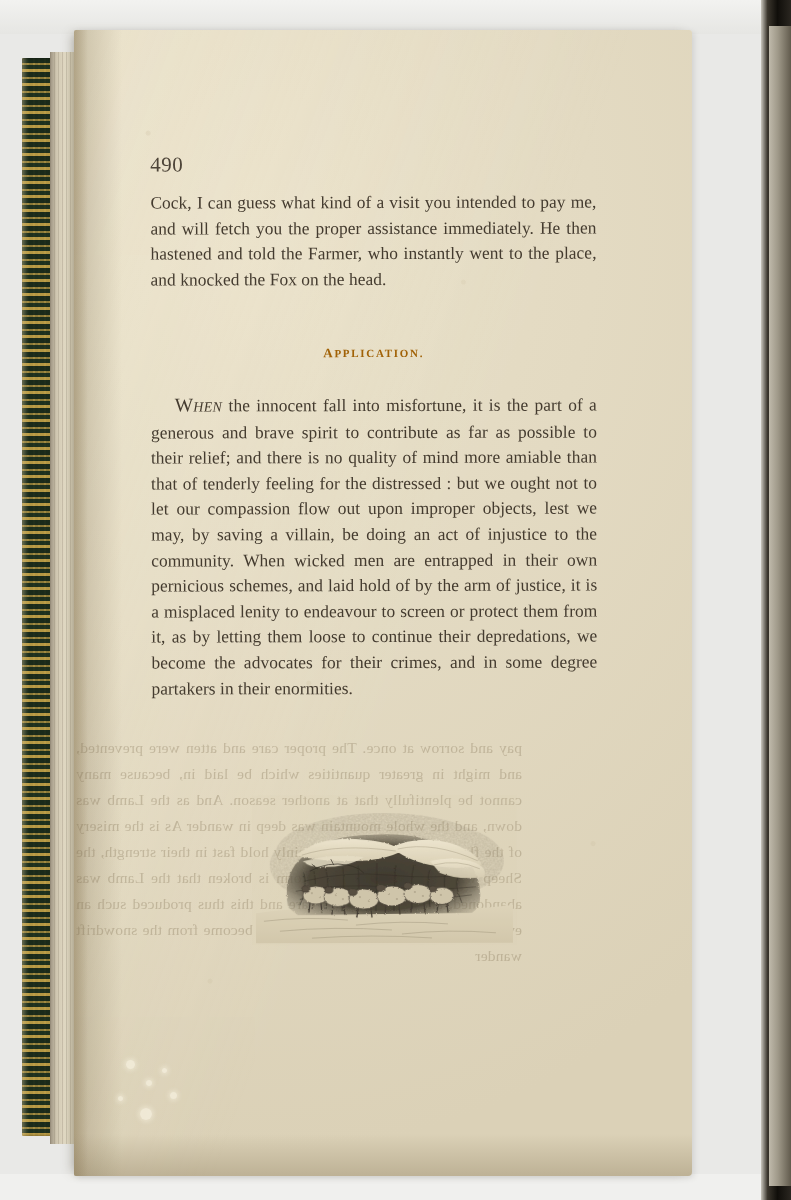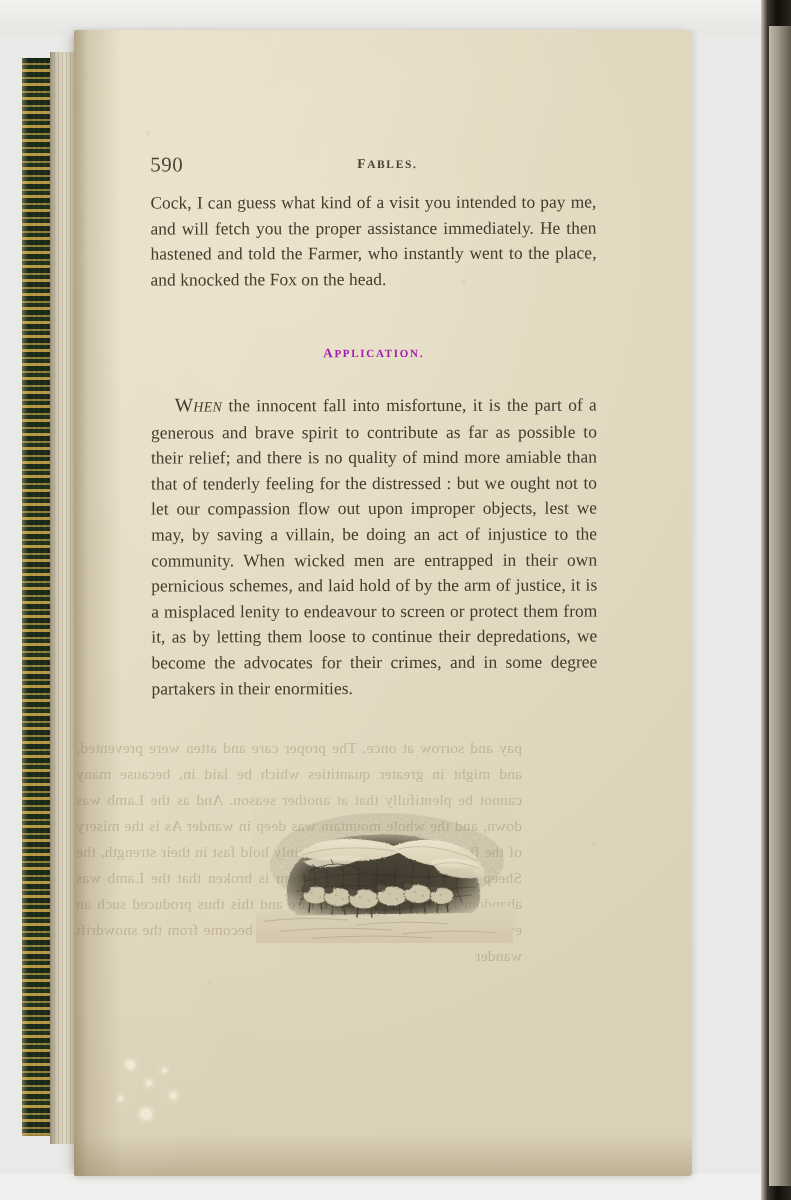--- a/index.html
+++ b/index.html
@@ -131,21 +131,21 @@
 
   p.body{
     margin:0;font-size:17.4px;line-height:25.6px;color:#443b2f;
     text-align:justify;text-justify:inter-word;letter-spacing:.05px;
   }
   .p-story{position:absolute;left:150px;top:190px;width:446px;}
   .p-story .body{text-indent:0;}
 
   .apphead{
     position:absolute;left:150px;top:345px;width:446px;text-align:center;
-    font-size:13px;font-weight:bold;letter-spacing:1.7px;color:#a21caf;
+    font-size:13px;font-weight:bold;letter-spacing:1.7px;color:#a16207;
   }
   .apphead .sc2{font-size:11px;}
 
   .p-app{position:absolute;left:150px;top:392px;width:446px;}
   .p-app .body{text-indent:24px;}
   .dropcap{font-size:19.5px;}
   .smallcaps{font-size:14px;letter-spacing:.3px;font-style:italic;}
 
   
   .cut{
@@ -182,22 +182,21 @@
     <div class="stain" style="left:66px;top:1078px;width:12px;height:12px;"></div>
     <div class="stain" style="left:44px;top:1066px;width:5px;height:5px;"></div>
     <div class="stain" style="left:96px;top:1062px;width:7px;height:7px;"></div>
   </div>
 
   <div class="showthrough">pay and sorrow at once.  The proper care and atten were prevented, and might in greater quantities which be laid in, because many cannot be plentifully that at another season.  And as the Lamb was down, and the whole mountain was deep in wander As is the misery of the flock in the hard winter, plainly hold fast in their strength, the Sheep will fare well when the storm is broken that the Lamb was abandoned, and the shepherd's care and this thus produced such an evil in the whole that they hold fast that become from the snowdrift wander</div>
 
   <div class="tilt">
 
     <div class="runhead">
-      <span class="folio">590</span>
-      <span class="runtitle"><span>F</span><span class="sc">ABLES.</span></span>
+      <span class="folio">490</span>
     </div>
 
     <div class="p-story">
       <p class="body">Cock, I can guess what kind of a visit you intended to pay me, and will fetch you the proper assistance immediately.  He then hastened and told the Farmer, who instantly went to the place, and knocked the Fox on the head.</p>
     </div>
 
     <div class="apphead"><span>A</span><span class="sc2">PPLICATION.</span></div>
 
     <div class="p-app">
       <p class="body"><span class="dropcap">W</span><span class="smallcaps">HEN</span><span> the innocent fall into misfortune, it is the part of a generous and brave spirit to contribute as far as possible to their relief; and there is no quality of mind more amiable than that of tenderly feeling for the distressed : but we ought not to let our compassion flow out upon improper objects, lest we may, by saving a villain, be doing an act of injustice to the community. When wicked men are entrapped in their own pernicious schemes, and laid hold of by the arm of justice, it is a misplaced lenity to endeavour to screen or protect them from it,  as by letting them loose to continue their depredations, we become the advocates for their crimes, and in some degree partakers in their enormities.</span></p>

